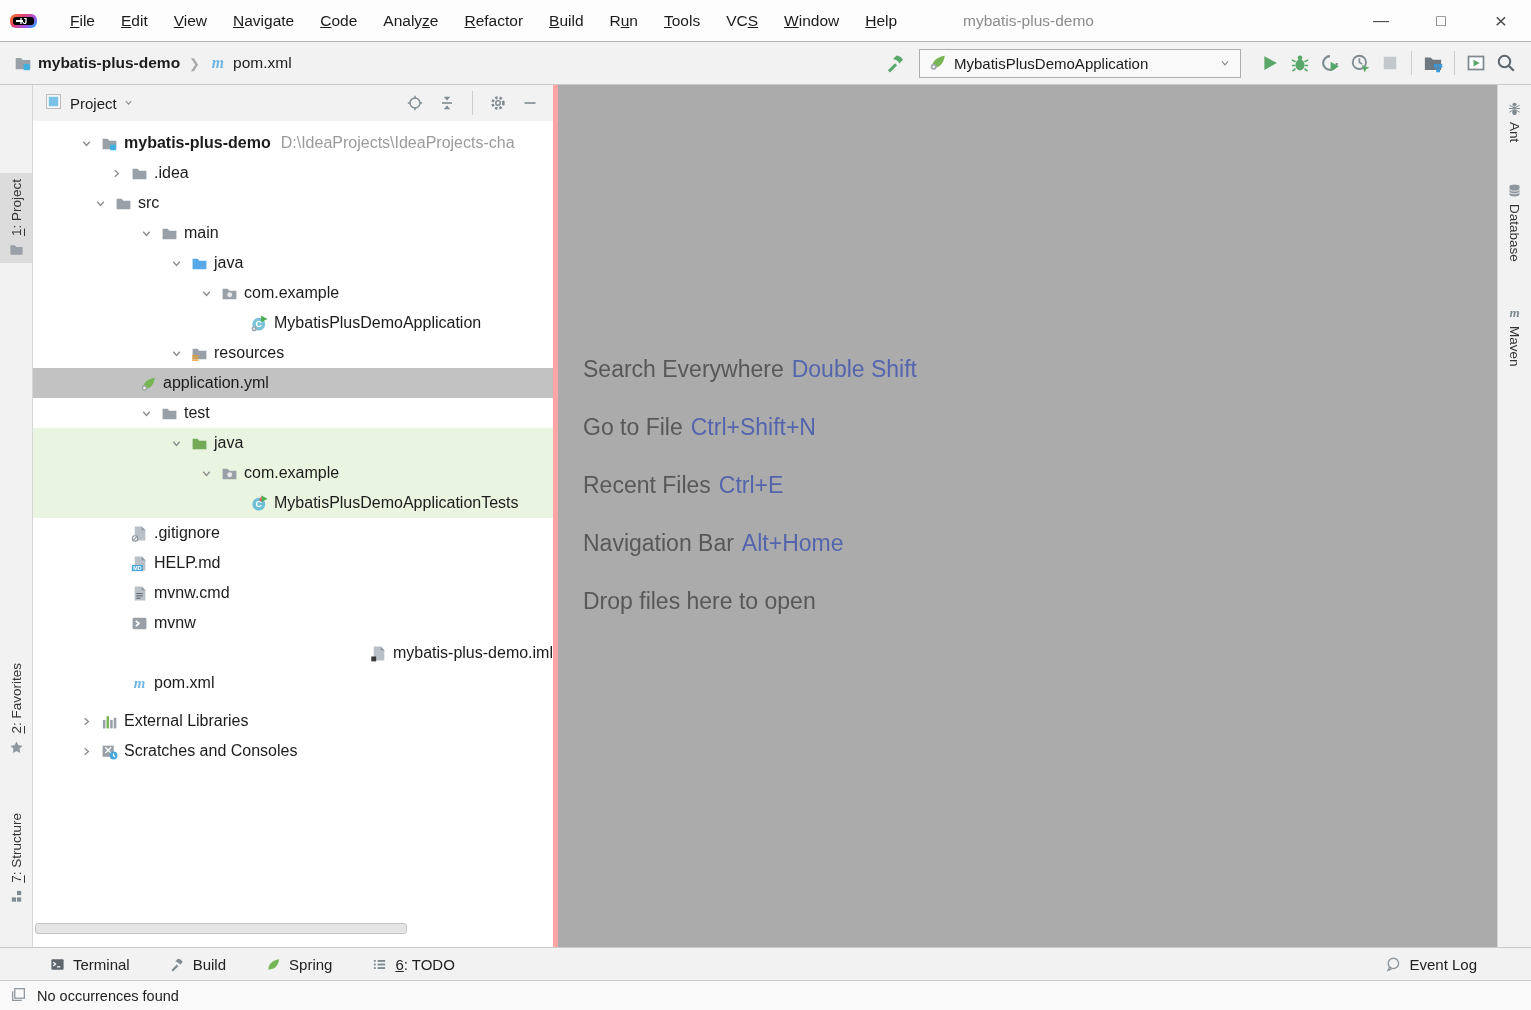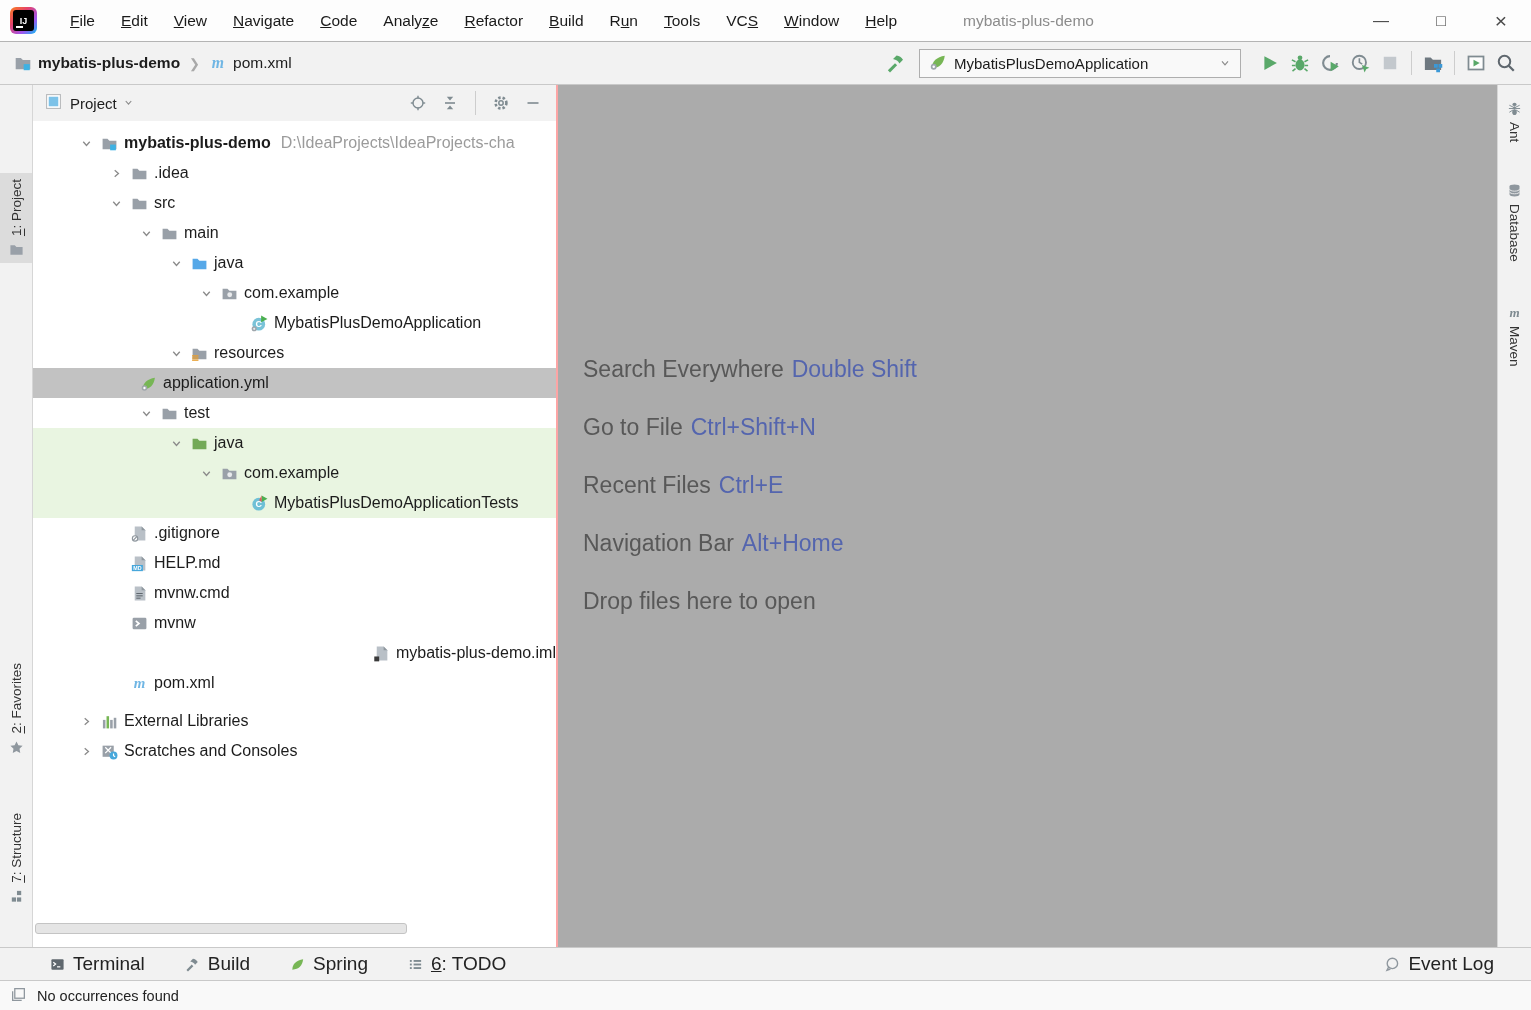--- a/index.html
+++ b/index.html
@@ -3,21 +3,21 @@
 <meta charset="utf-8">
 <style>
   * { margin:0; padding:0; box-sizing:border-box; }
   html,body { width:1531px; height:1010px; overflow:hidden; }
   body { font-family:"Liberation Sans", sans-serif; background:#fff; position:relative; color:#1d1d1d; }
   u { text-decoration:underline; }
   .icon { display:inline-flex; align-items:center; justify-content:center; flex:none; }
 
   
   .titlebar { height:42px; background:#fdfdfd; border-bottom:1px solid #b4b4b4; display:flex; align-items:center; position:relative; }
-  .idea-logo { width:27px; height:27px; margin-left:10px; border-radius:6px; padding:3px;
+  .idea-logo { width:27px; height:14px; margin-left:10px; border-radius:6px; padding:3px;
     background:linear-gradient(135deg,#fc801d 0%,#e4426b 35%,#9e55f0 70%,#07c3f2 100%); }
   .idea-logo-in { width:100%; height:100%; background:#000; border-radius:3px; color:#fff;
     font-size:9px; font-weight:bold; display:flex; align-items:center; justify-content:center; position:relative; }
   .idea-logo-in::after { content:""; position:absolute; left:3px; bottom:3px; width:7px; height:2px; background:#fff; }
   .menu { display:flex; margin-left:20px; height:100%; }
   .menu-item { padding:0 13px; font-size:15.5px; line-height:41px; color:#1a1a1a; cursor:default; }
   .win-title { position:absolute; left:963px; top:0; line-height:42px; font-size:15.5px; color:#8c8c8c; }
   .win-controls { position:absolute; right:0; top:0; height:100%; display:flex; }
   .win-btn { width:60px; height:100%; display:flex; align-items:center; justify-content:center; color:#4a4a4a; font-size:16px; }
   .win-btn.close { font-size:21px; }
@@ -38,21 +38,21 @@
   
   .main { position:absolute; top:85px; left:0; right:0; height:862px; display:flex; }
   .stripe { width:33px; background:#f2f2f2; position:relative; }
   .stripe.left { border-right:1px solid #d6d6d6; }
   .stripe.right { border-left:1px solid #d6d6d6; width:34px; }
   .stripe-item { position:absolute; left:0; width:100%; display:flex; flex-direction:column; align-items:center; gap:6px; padding:6px 0; }
   .stripe-item.active { background:#dcdcdc; }
   .vtext-up { writing-mode:vertical-rl; transform:rotate(180deg); font-size:13.5px; color:#333; }
   .vtext-dn { writing-mode:vertical-rl; font-size:13.5px; color:#333; }
 
-  .project-panel { width:525px; background:#fff; border-right:2px solid #fca5a5; position:relative; overflow:hidden; }
+  .project-panel { width:525px; background:#fff; border-right:5px solid #fca5a5; position:relative; overflow:hidden; }
   .panel-header { height:36px; display:flex; align-items:center; padding:0 10px 0 12px; background:#f2f2f2; }
   .panel-title { font-size:15px; margin-left:8px; }
   .panel-title-chev { margin-left:6px; }
   .panel-header-icons { margin-left:auto; display:flex; align-items:center; gap:6px; }
   .ph-btn { width:26px; height:26px; display:flex; align-items:center; justify-content:center; }
 
   .tree { padding-top:7px; }
   .tree-row { height:30px; display:flex; align-items:center; font-size:16px; color:#1c1c1c; white-space:nowrap; overflow:hidden; }
   .tree-row.selected { background:#c2c2c2; }
   .tree-row.green { background:#e9f5e1; }
@@ -63,23 +63,23 @@
   .hscroll { position:absolute; left:2px; top:838px; width:372px; height:11px; background:#e5e5e5; border:1px solid #c4c4c4; border-radius:3px; }
 
   .editor { flex:1; background:#ababab; position:relative; }
   .shortcuts { position:absolute; left:25px; top:270px; display:flex; flex-direction:column; gap:30px; }
   .shortcut-line { font-size:23px; line-height:28px; color:#585858; }
   .sc-keys { color:#5465ae; margin-left:8px; }
 
   
   .toolwindow-bar { position:absolute; left:0; right:0; bottom:30px; height:33px; background:#f2f2f2;
     border-top:1px solid #c9c9c9; display:flex; align-items:center; padding:0 14px 0 50px; }
-  .bb-item { display:flex; align-items:center; gap:8px; font-size:19px; color:#222; margin-right:40px; }
+  .bb-item { display:flex; align-items:center; gap:8px; font-size:15px; color:#222; margin-right:40px; }
   .bb-right { margin-left:auto; display:flex; align-items:center; }
-  .bb-right .bb-item { margin-right:23px; }
+  .bb-right .bb-item { margin-right:40px; }
   .statusbar { position:absolute; left:0; right:0; bottom:0; height:30px; background:#f9f9f9;
     border-top:1px solid #c9c9c9; display:flex; align-items:center; padding-left:10px; gap:10px; font-size:14.5px; color:#222; }
 </style>
 </head>
 <body>
 
 <div class="titlebar">
   <div class="idea-logo">
     <div class="idea-logo-in">IJ</div>
   </div>
@@ -346,21 +346,21 @@
               </svg>
             </span>
           </span>
           <span class="icon tree-icon">
             <svg width="17" height="17" viewBox="0 0 16 16">
               <path d="M1.5 13.5v-10h4.6l1.8 1.8h6.6v8.2z" fill="#99a0a8"></path>
             </svg>
           </span>
           <span class="tree-label">.idea</span>
         </div>
-        <div class="tree-row" style="padding-left: 68px;">
+        <div class="tree-row" style="padding-left: 52px;">
           <span class="chev-cell">
             <span class="icon">
               <svg width="13" height="13" viewBox="0 0 16 16">
                 <path d="M4 5.8l4 4.6 4-4.6" stroke="#8a8a8a" stroke-width="1.6" fill="none"></path>
               </svg>
             </span>
           </span>
           <span class="icon tree-icon">
             <svg width="17" height="17" viewBox="0 0 16 16">
               <path d="M1.5 13.5v-10h4.6l1.8 1.8h6.6v8.2z" fill="#99a0a8"></path>

